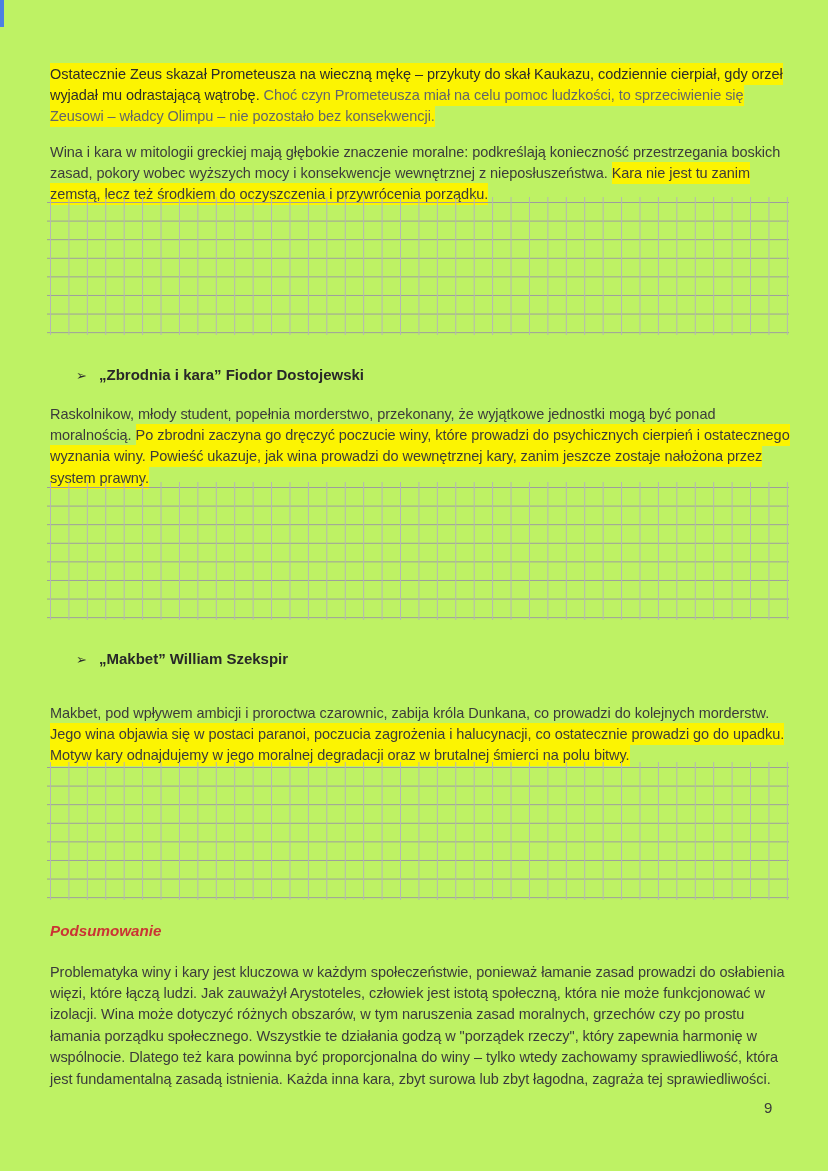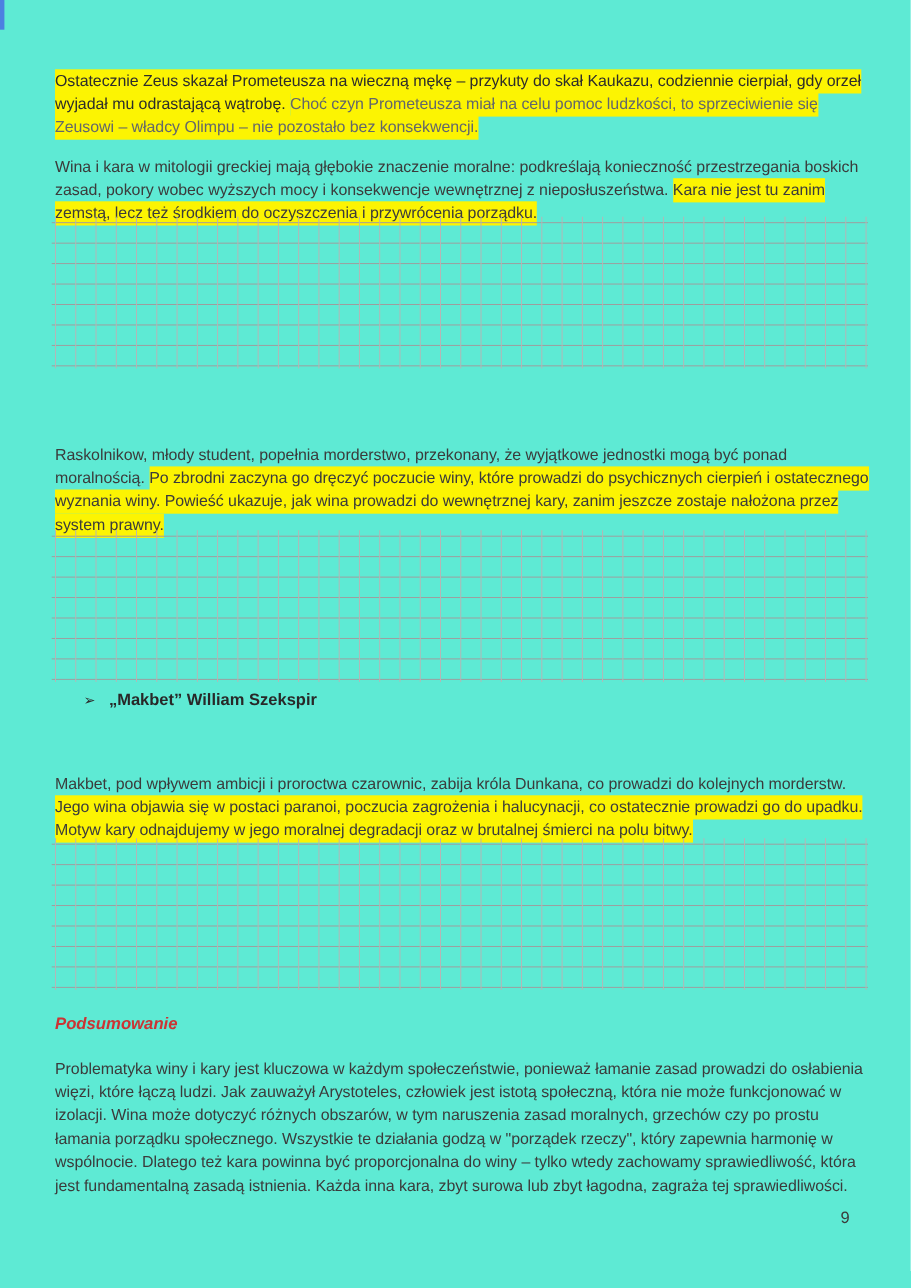--- a/index.html
+++ b/index.html
@@ -1,17 +1,17 @@
 <!DOCTYPE html>
 <html lang="pl"><head>
 <meta charset="utf-8">
 <style>
   html,body { margin:0; padding:0; background:#ffffff; }
   body { width:828px; height:1171px; font-family:"Liberation Sans", sans-serif; }
-  .page { position:relative; width:828px; height:1171px; background:#5eead4; overflow:hidden; }
+  .page { position:relative; width:828px; height:1171px; background:#bef264; overflow:hidden; }
 
   .para {
     position:absolute; left:50px; width:741px;
     font-size:14.5px; line-height:21.4px; color:#3b3b3b;
     letter-spacing:-0.05px;
   }
   .seg-dark { color:#2c2c2c; }
   .seg-gray { color:#63676b; }
   .hl {
     background:#fcf402;
@@ -58,26 +58,27 @@
 <div class="page">
 
   <div class="blue-edge-mark"></div>
 
   <p class="para" style="top:49px"><span class="hl seg-dark">Ostatecznie Zeus skazał Prometeusza na wieczną mękę – przykuty do skał Kaukazu, codziennie cierpiał, gdy orzeł wyjadał mu odrastającą wątrobę. </span><span class="hl seg-gray">Choć czyn Prometeusza miał na celu pomoc ludzkości, to sprzeciwienie się Zeusowi – władcy Olimpu – nie pozostało bez konsekwencji.</span></p>
 
   <p class="para" style="top:127px"><span>Wina i kara w mitologii greckiej mają głębokie znaczenie moralne: podkreślają konieczność przestrzegania boskich zasad, pokory wobec wyższych mocy i konsekwencje wewnętrznej z nieposłuszeństwa. </span><span class="hl">Kara nie jest tu zanim zemstą, lecz też środkiem do oczyszczenia i przywrócenia porządku.</span></p>
 
   <div id="grid-1" class="notes-grid"></div>
 
+  <h3 class="book-heading" style="top:350px"><span class="bullet">➢</span><span>„Zbrodnia i kara” Fiodor Dostojewski</span></h3>
 
   <p class="para" style="top:389px"><span>Raskolnikow, młody student, popełnia morderstwo, przekonany, że wyjątkowe jednostki mogą być ponad moralnością. </span><span class="hl">Po zbrodni zaczyna go dręczyć poczucie winy, które prowadzi do psychicznych cierpień i ostatecznego wyznania winy. Powieść ukazuje, jak wina prowadzi do wewnętrznej kary, zanim jeszcze zostaje nałożona przez system prawny.</span></p>
 
   <div id="grid-2" class="notes-grid"></div>
 
-  <h3 class="book-heading" style="top:612px"><span class="bullet">➢</span><span>„Makbet” William Szekspir</span></h3>
+  <h3 class="book-heading" style="top:634px"><span class="bullet">➢</span><span>„Makbet” William Szekspir</span></h3>
 
   <p class="para" style="top:688px"><span>Makbet, pod wpływem ambicji i proroctwa czarownic, zabija króla Dunkana, co prowadzi do kolejnych morderstw. </span><span class="hl">Jego wina objawia się w postaci paranoi, poczucia zagrożenia i halucynacji, co ostatecznie prowadzi go do upadku. Motyw kary odnajdujemy w jego moralnej degradacji oraz w brutalnej śmierci na polu bitwy.</span></p>
 
   <div id="grid-3" class="notes-grid"></div>
 
   <h3 class="summary-heading">Podsumowanie</h3>
   <p class="para" style="top:947px">Problematyka winy i kary jest kluczowa w każdym społeczeństwie, ponieważ łamanie zasad prowadzi do osłabienia więzi, które łączą ludzi. Jak zauważył Arystoteles, człowiek jest istotą społeczną, która nie może funkcjonować w izolacji. Wina może dotyczyć różnych obszarów, w tym naruszenia zasad moralnych, grzechów czy po prostu łamania porządku społecznego. Wszystkie te działania godzą w "porządek rzeczy", który zapewnia harmonię w wspólnocie. Dlatego też kara powinna być proporcjonalna do winy – tylko wtedy zachowamy sprawiedliwość, która jest fundamentalną zasadą istnienia. Każda inna kara, zbyt surowa lub zbyt łagodna, zagraża tej sprawiedliwości.</p>
 
   <div class="page-number">9</div>
 

